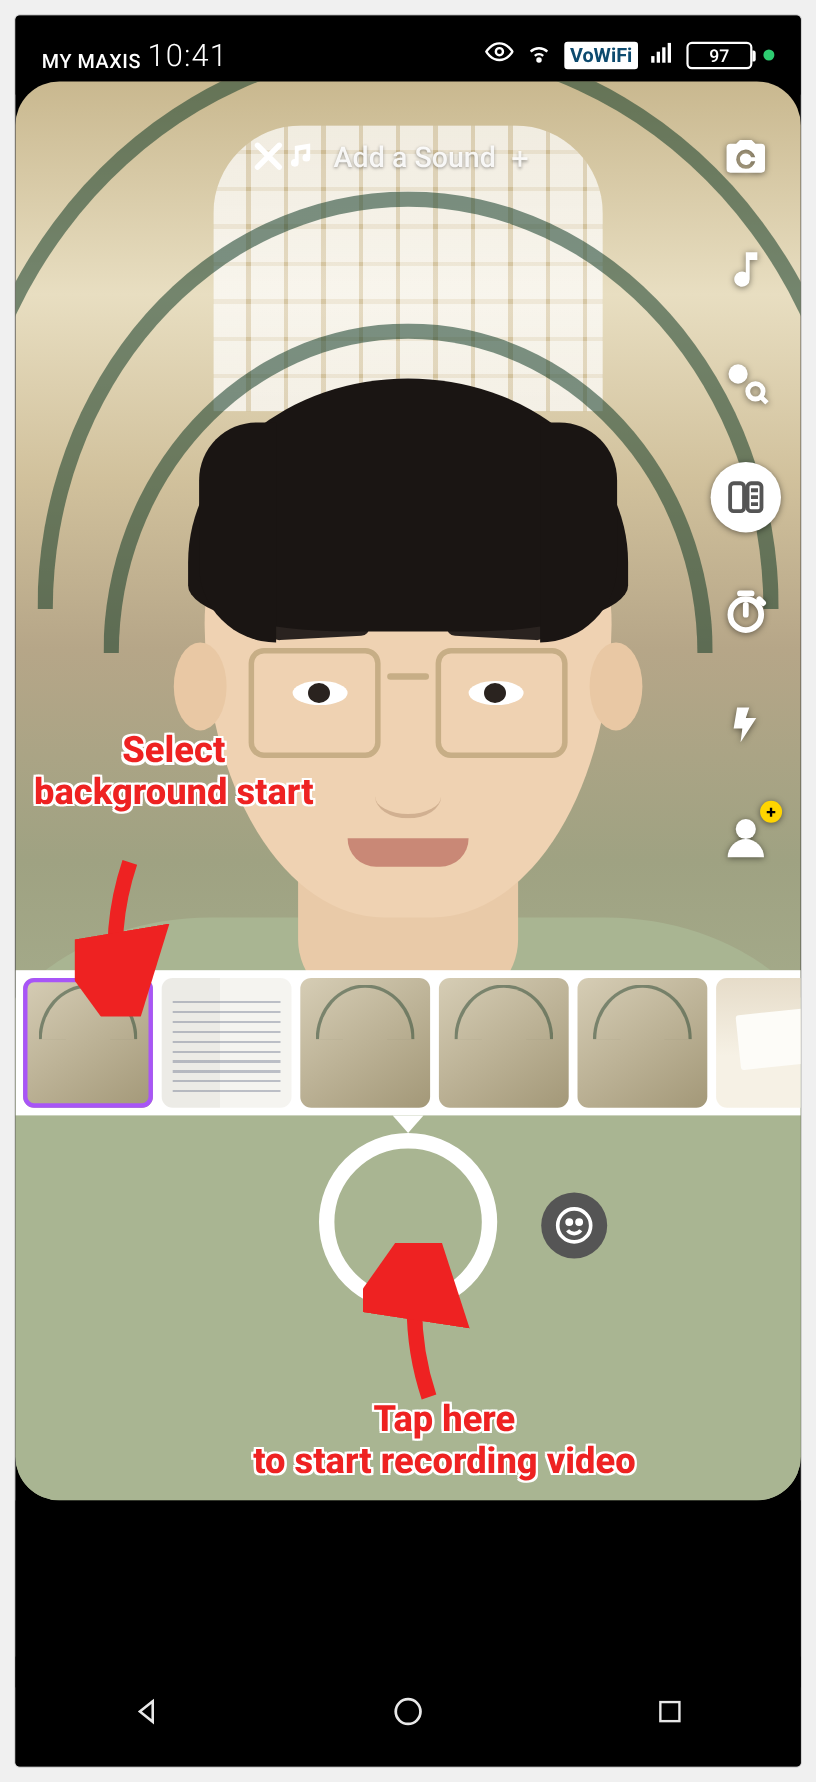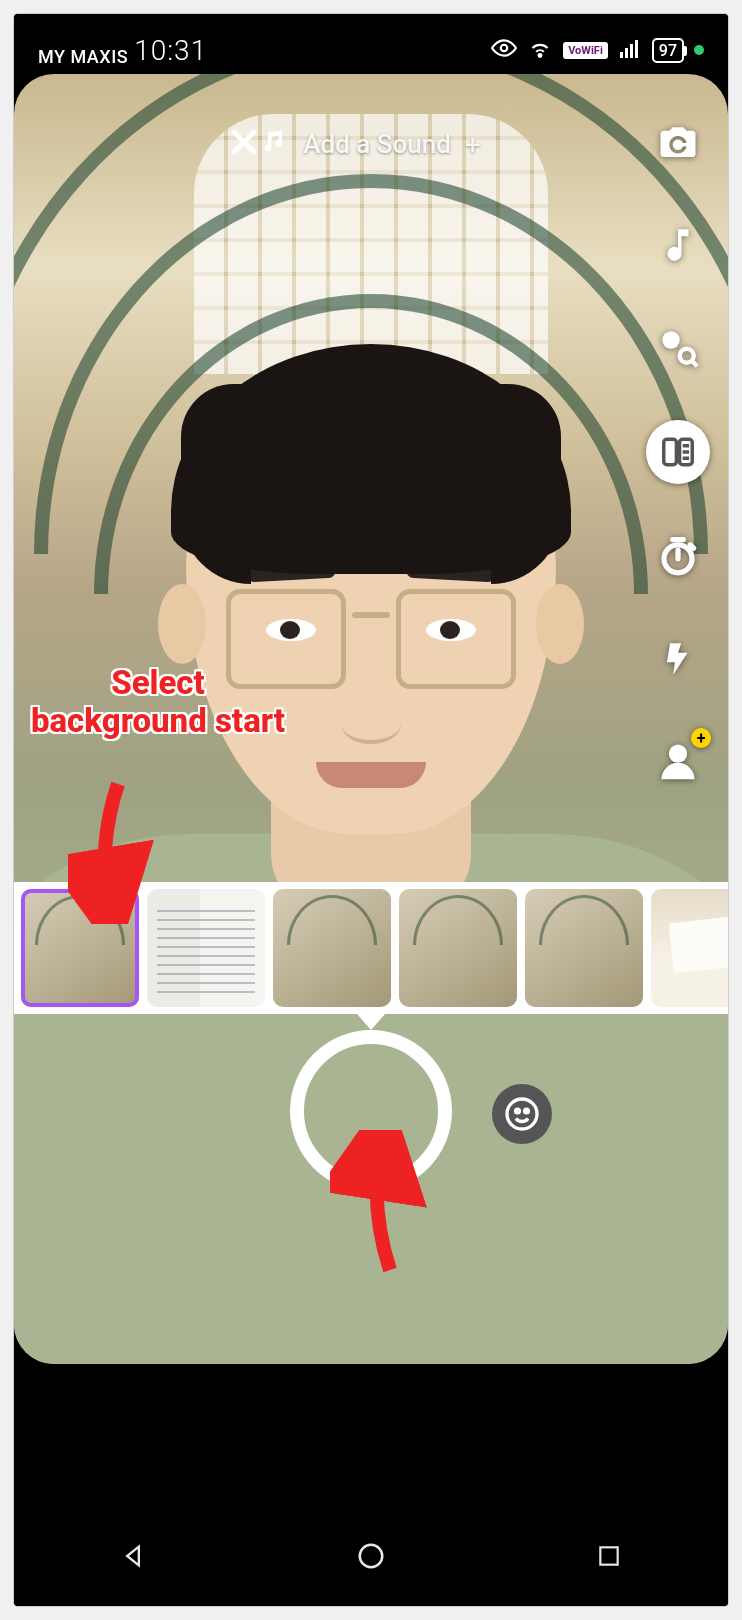--- a/index.html
+++ b/index.html
@@ -28,27 +28,27 @@
     padding: 0 24px;
     color: #fff;
     font-size: 22px;
     background: #000;
   }
   .status-left { display: flex; align-items: flex-end; gap: 6px; }
   .carrier { font-size: 18px; font-weight: 500; letter-spacing: 0.5px; }
   .clock { font-size: 28px; font-weight: 300; letter-spacing: 1px; }
   .status-right { display: flex; align-items: center; gap: 10px; }
   .wifi-badge {
-    background: #fff; color: #701a75; font-size: 11px; font-weight: 700;
+    background: #fff; color: #0c4a6e; font-size: 18px; font-weight: 700;
     padding: 2px 5px; border-radius: 3px;
   }
   .battery-box {
     display: flex; align-items: center;
     border: 2px solid #fff; border-radius: 5px;
-    padding: 1px 5px; font-size: 16px; font-weight: 500;
+    padding: 1px 19px; font-size: 16px; font-weight: 500;
     position: relative;
   }
   .battery-box::after {
     content: ""; position: absolute; right: -5px; top: 6px;
     width: 3px; height: 10px; background: #fff; border-radius: 0 2px 2px 0;
   }
   .green-dot { width: 10px; height: 10px; background: #2ecc71; border-radius: 50%; }
 
   
   .camera-view {
@@ -235,21 +235,21 @@
   }
 </style>
 </head>
 <body>
 
 <div class="device-frame">
 
   <div class="status-bar">
     <div class="status-left">
       <span class="carrier">MY MAXIS</span>
-      <span class="clock">10:31</span>
+      <span class="clock">10:41</span>
     </div>
     <div class="status-right">
       <span>
         <svg width="26" height="26" viewBox="0 0 24 24" fill="none" stroke="#fff" stroke-width="2">
             <path d="M1 12s4-7 11-7 11 7 11 7-4 7-11 7S1 12 1 12z"></path>
             <circle cx="12" cy="12" r="3"></circle>
           </svg>
       </span>
       <span>
         <svg width="26" height="26" viewBox="0 0 24 24" fill="none" stroke="#fff" stroke-width="2">
@@ -394,20 +394,21 @@
     <div class="annotation anno-top">Select background start</div>
     <svg class="arrow" style="top:700px;left:54px" width="100" height="150">
       <defs>
           <marker id="ah1" markerWidth="8" markerHeight="8" refX="4" refY="4" orient="auto">
             <path d="M0 0 L8 4 L0 8 z" fill="#ee2222"></path>
           </marker>
         </defs>
       <path d="M50 10 Q 30 70 40 130" stroke="#ee2222" stroke-width="14" fill="none" marker-end="url(#ah1)"></path>
     </svg>
 
+    <div class="annotation anno-bottom">Tap here<br>to start recording video</div>
     <svg class="arrow" style="top:1056px;left:316px" width="100" height="150">
       <defs>
           <marker id="ah2" markerWidth="8" markerHeight="8" refX="4" refY="4" orient="auto">
             <path d="M0 0 L8 4 L0 8 z" fill="#ee2222"></path>
           </marker>
         </defs>
       <path d="M60 140 Q 40 80 50 14" stroke="#ee2222" stroke-width="14" fill="none" marker-end="url(#ah2)"></path>
     </svg>
 
   </div>

